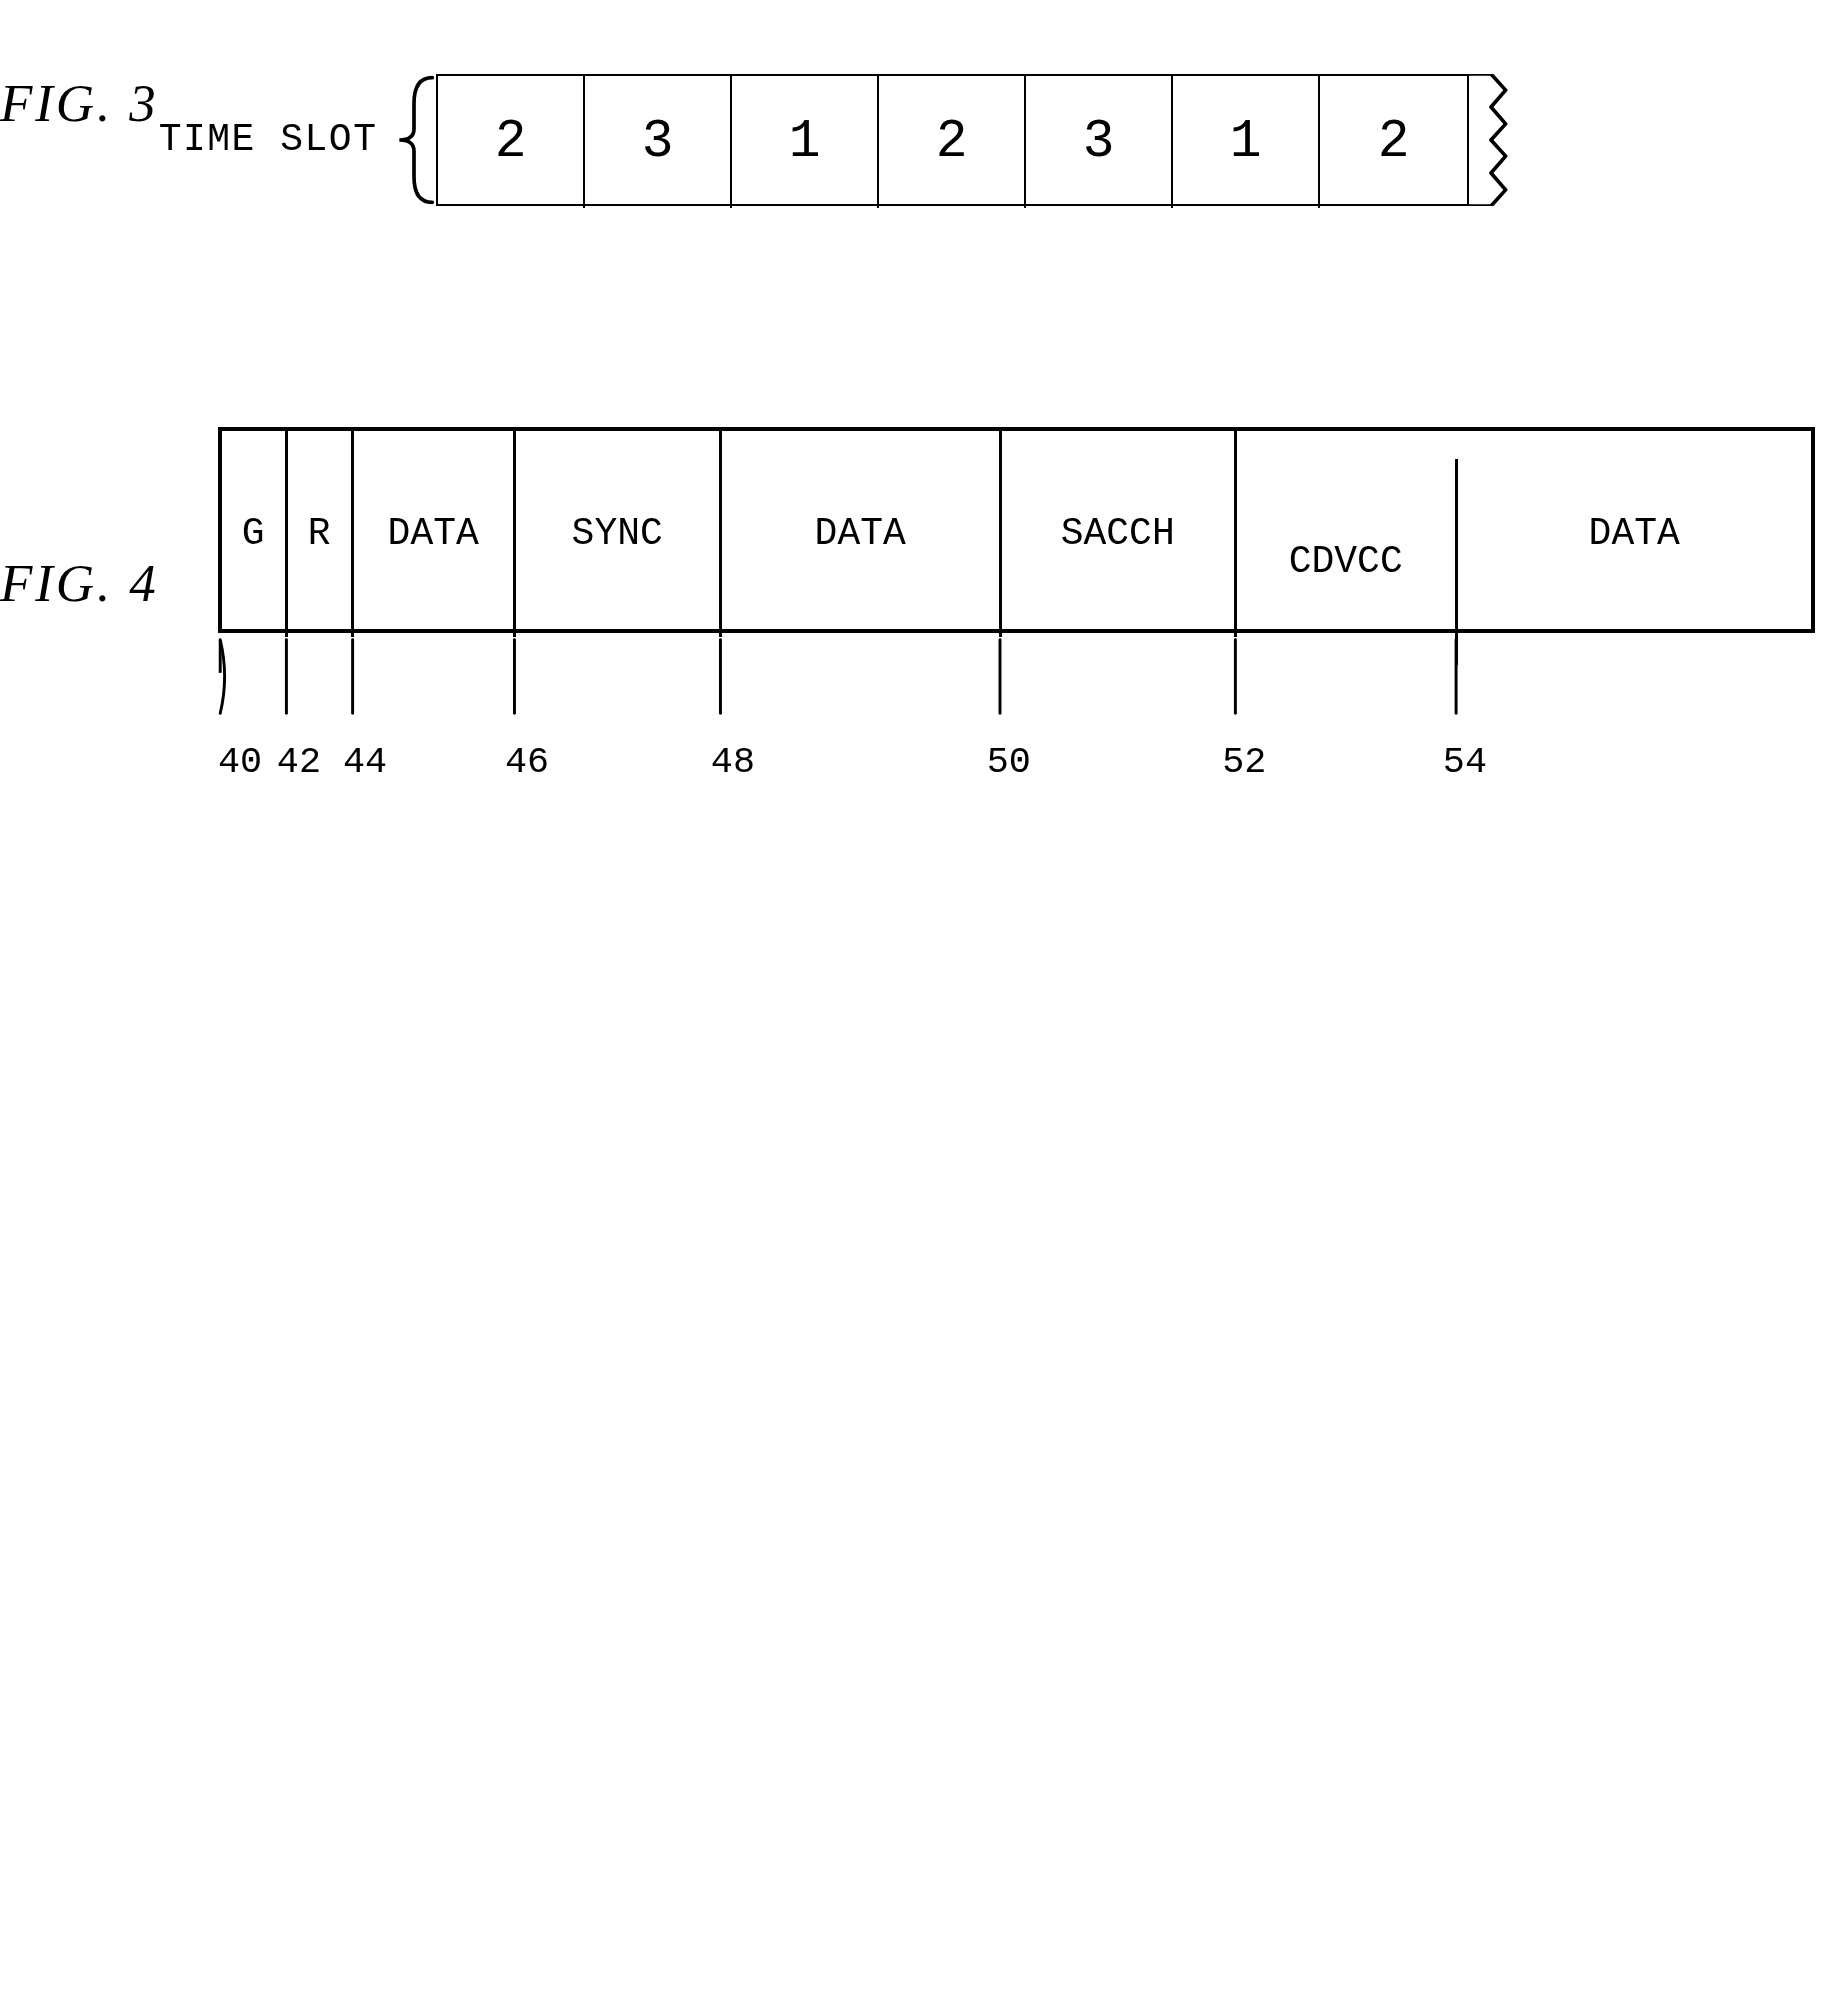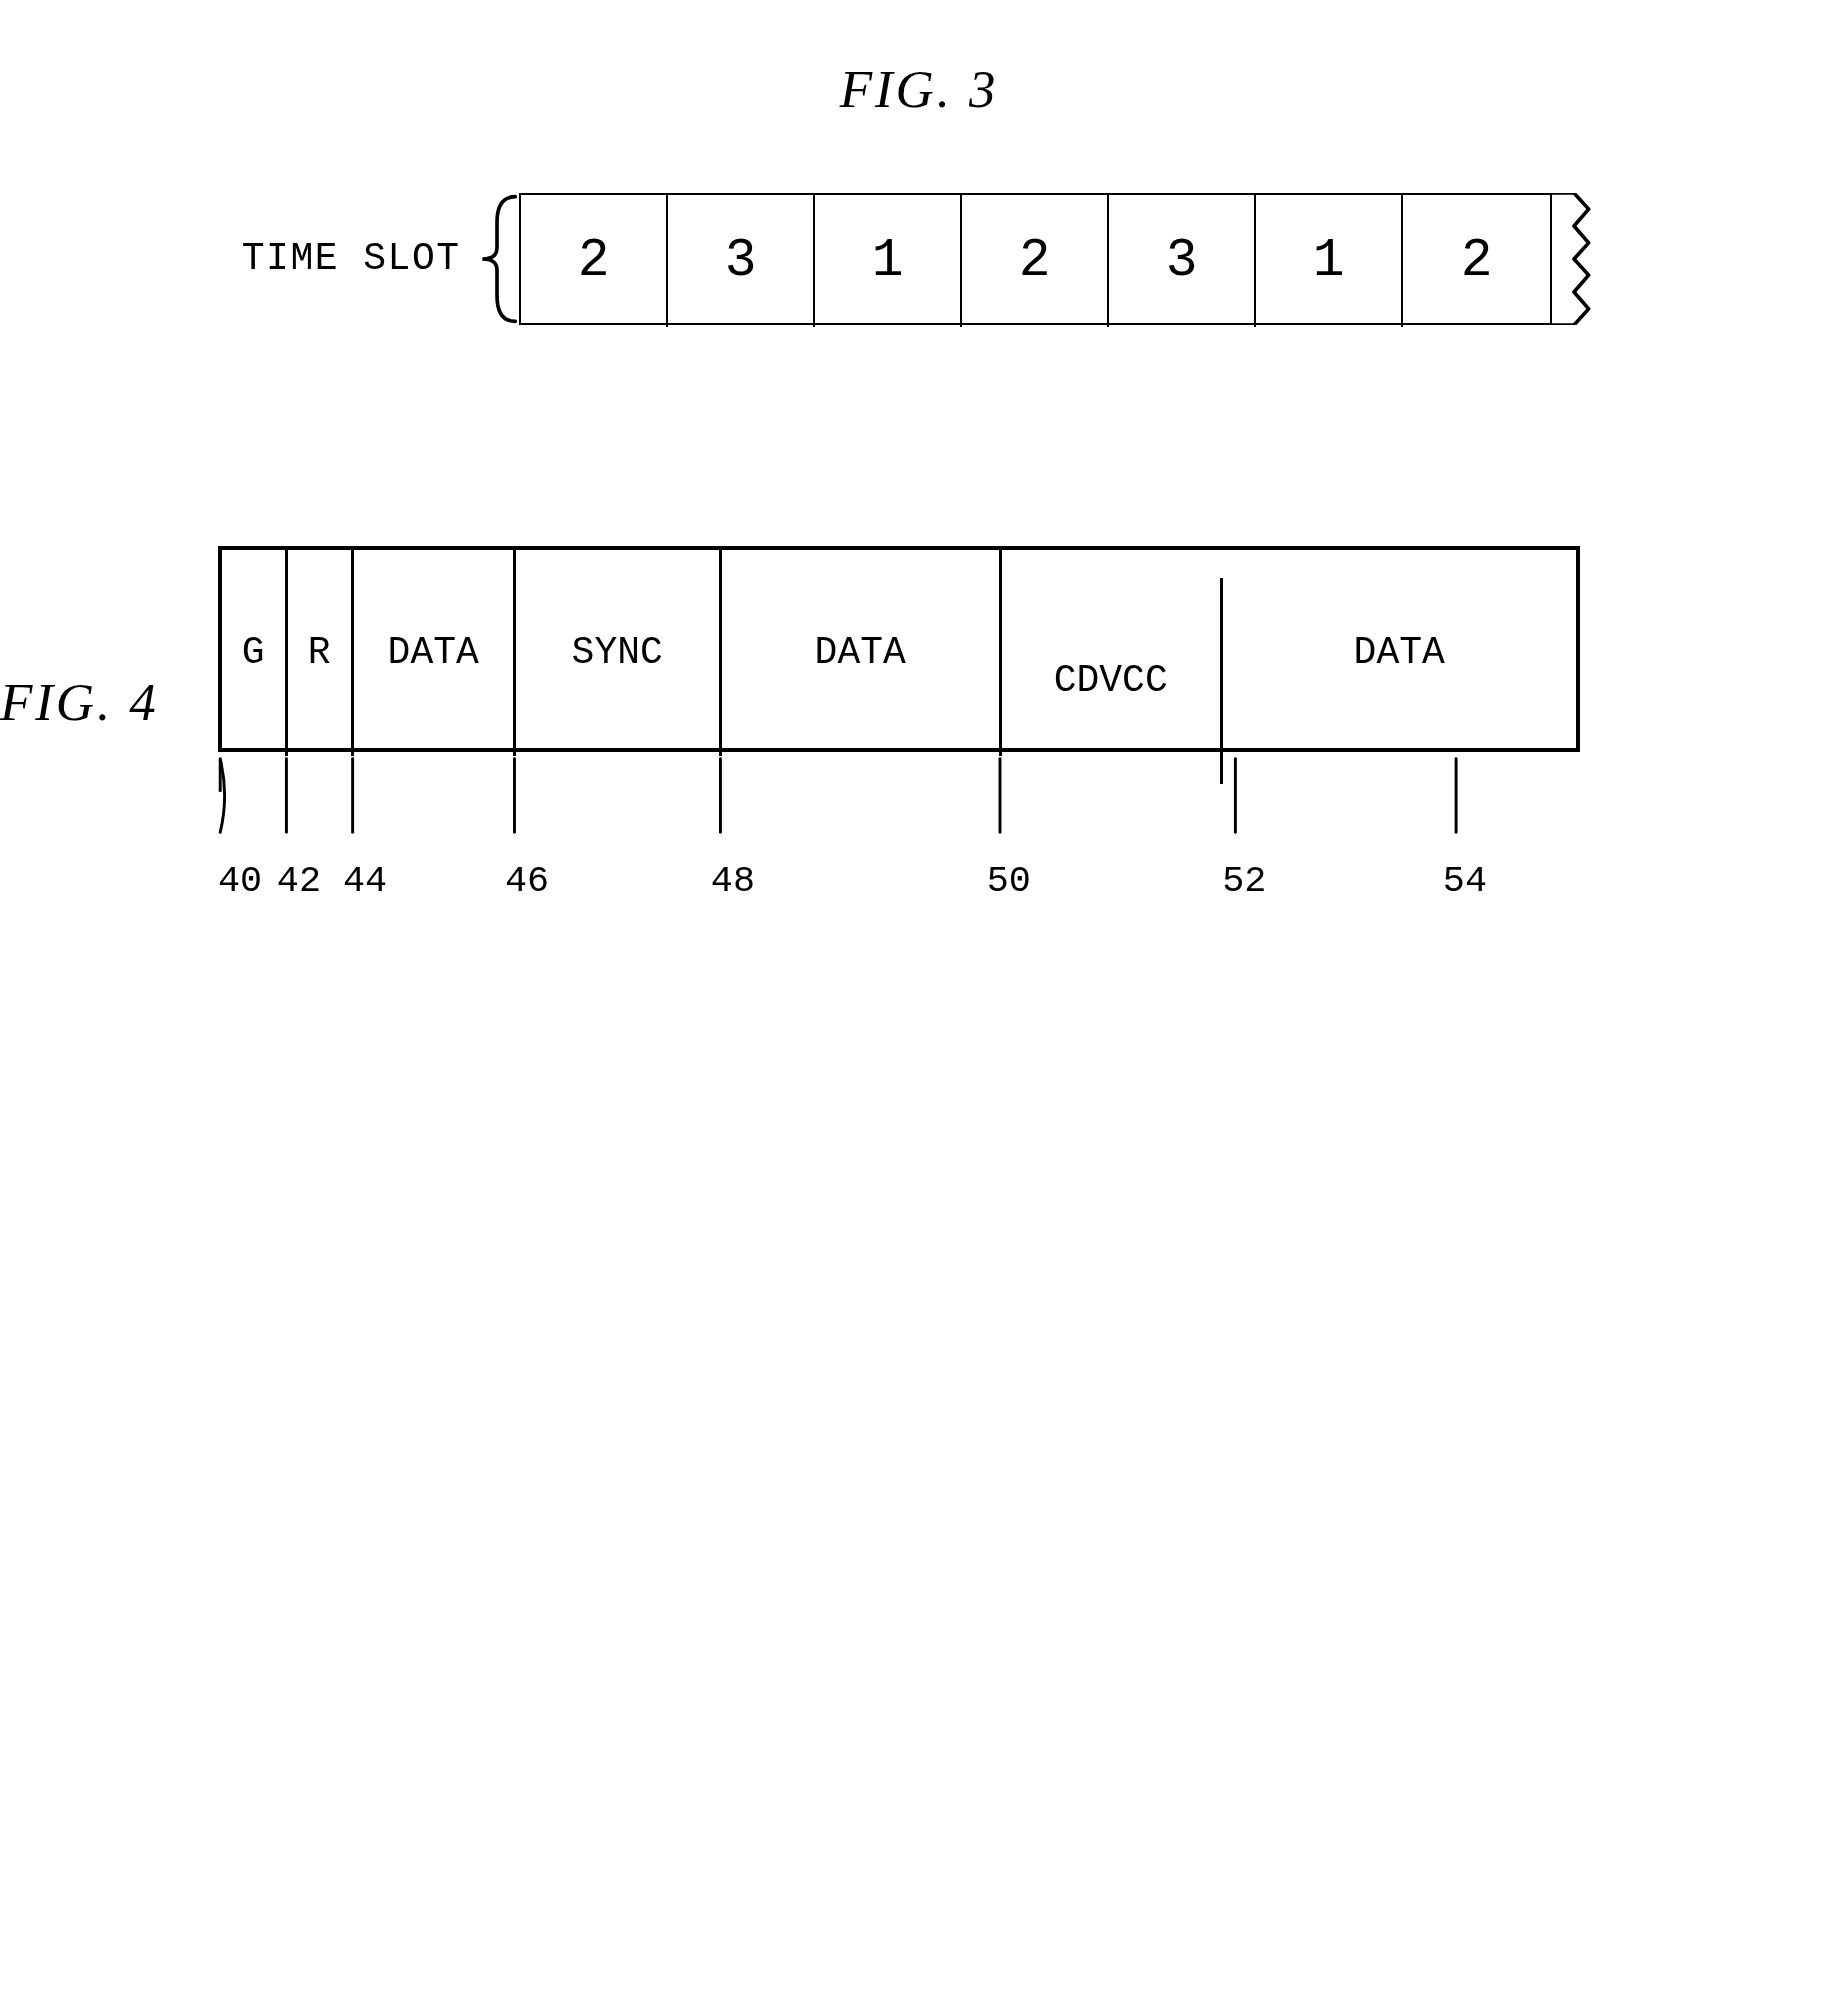--- a/index.html
+++ b/index.html
@@ -33,21 +33,21 @@
       font-size: 53px;
       font-family: 'Times New Roman', Times, serif;
       letter-spacing: 2.9px;
       margin-bottom: 59px;
     }
 
     
     .fig3-section {
       width: 100%;
       display: flex;
-      flex-direction: column;
+      flex-direction: row;
       align-items: center;
       margin-bottom: 221px;
     }
 
     .fig3-diagram {
       display: flex;
       align-items: center;
       position: relative;
       margin-top: 14.7px;
     }
@@ -169,20 +169,21 @@
     <div class="figure-title">FIG. 4</div>
 
     <div class="fig4-diagram">
 
       <div class="fig4-boxes">
         <div class="fig4-cell cell-g">G</div>
         <div class="fig4-cell cell-r">R</div>
         <div class="fig4-cell cell-data1">DATA</div>
         <div class="fig4-cell cell-sync">SYNC</div>
         <div class="fig4-cell cell-data2">DATA</div>
+        <div class="fig4-cell cell-sacch">SACCH</div>
         <div class="fig4-cell cell-cdvcc">CDVCC</div>
         <div class="fig4-cell cell-data3">DATA</div>
       </div>
 
       <svg class="fig4-labels-svg" width="1589" height="162" viewBox="0 0 2160 220">
 
         <path d="M3,5 Q3,50 3,50" fill="none" stroke="#000" stroke-width="4"></path>
         <path d="M3,5 Q15,55 3,105" fill="none" stroke="#000" stroke-width="4" stroke-linecap="round"></path>
         <text x="0" y="185" font-size="50" font-family="Courier New, monospace">40</text>
 

